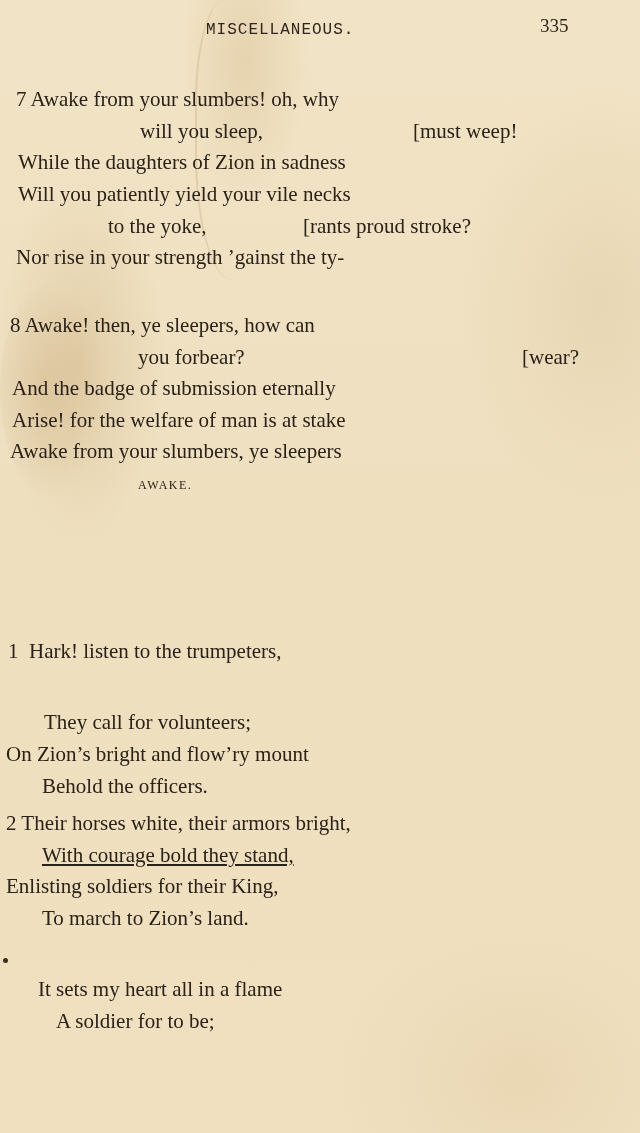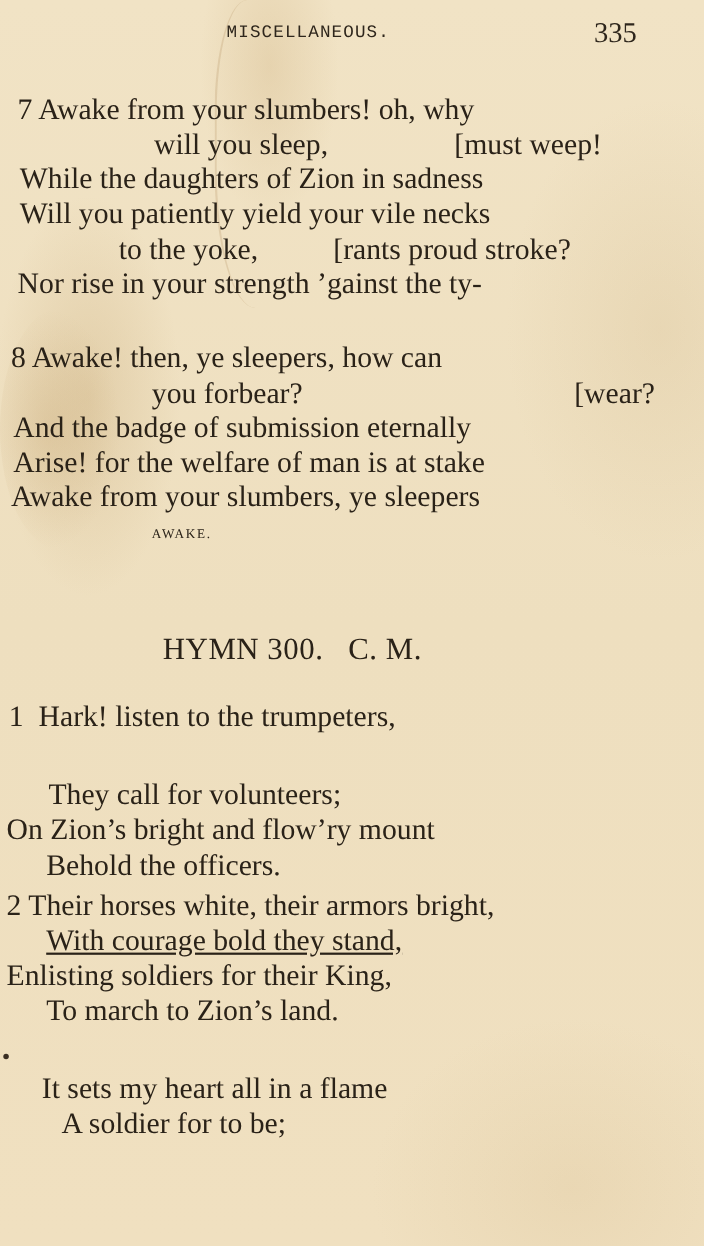--- a/index.html
+++ b/index.html
@@ -52,26 +52,26 @@
       top: 4px;
       font-family: "Liberation Mono", "DejaVu Sans Mono", monospace;
       font-size: 16px;
       letter-spacing: 1px;
       color: #2e261c;
     }
     .page-number {
       position: absolute;
       left: 540px;
       top: -2px;
-      font-size: 26px;
+      font-size: 19px;
       color: #2e261c;
     }
     .line {
       position: absolute;
-      font-size: 27px;
+      font-size: 21px;
       white-space: pre;
       line-height: 30px;
       color: #2a2218;
     }
     .small-caps {
       position: absolute;
       font-size: 12px;
       letter-spacing: 1.5px;
       color: #2a2218;
     }
@@ -120,21 +120,20 @@
   <div>
     <span class="line" style="left:10px; top:310px;">8 Awake! then, ye sleepers, how can</span>
     <span class="line" style="left:138px; top:342px;">you forbear?</span>
     <span class="line" style="left:485px; top:342px;margin-left:37px;">[wear?</span>
     <span class="line" style="left:12px; top:373px;">And the badge of submission eternally</span>
     <span class="line" style="left:12px; top:405px;">Arise! for the welfare of man is at stake</span>
     <span class="line" style="left:10px; top:436px;">Awake from your slumbers, ye sleepers</span>
     <span class="small-caps" style="left:138px; top:478px;">AWAKE.</span>
   </div>
 
-  <span class="hymn-title">HYMN 300.   C. M.</span>
 
   <div>
     <span class="line" style="left:8px; top:636px;">1  Hark! listen to the trumpeters,</span>
     <span class="line" style="left:44px; top:707px;">They call for volunteers;</span>
     <span class="line" style="left:6px; top:739px;">On Zion’s bright and flow’ry mount</span>
     <span class="line" style="left:42px; top:771px;">Behold the officers.</span>
   </div>
 
   <div>
     <span class="line" style="left:6px; top:808px;">2 Their horses white, their armors bright,</span>

